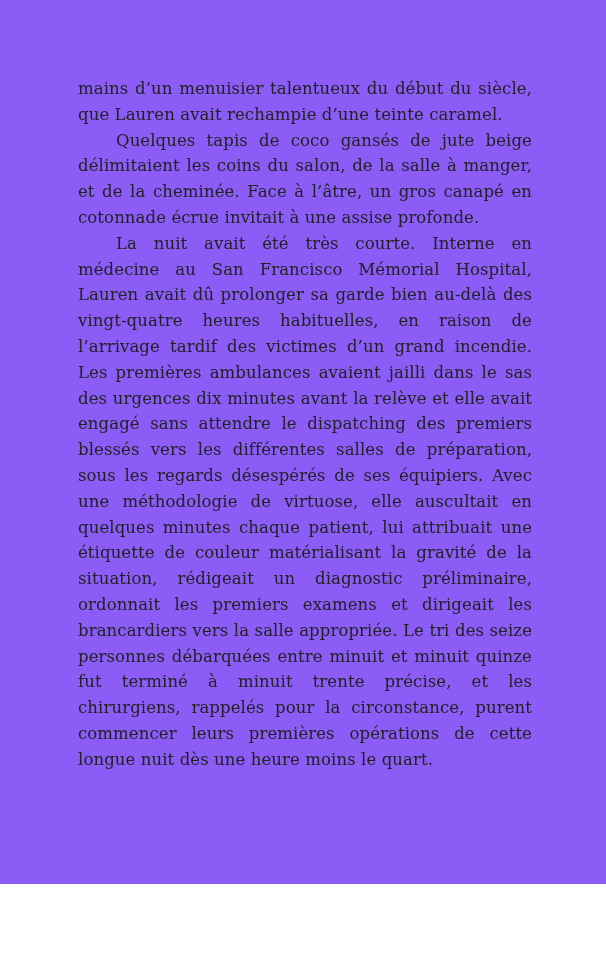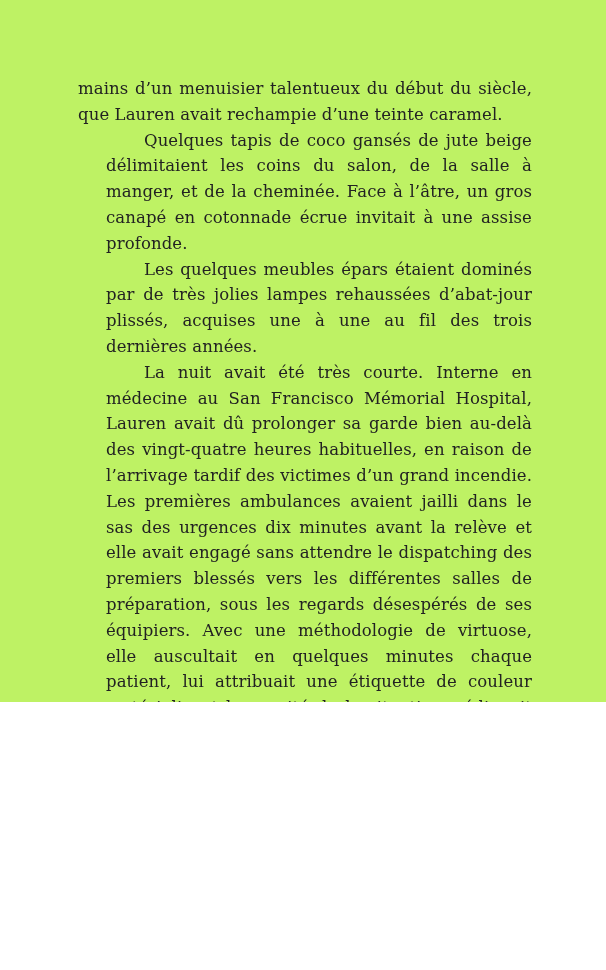--- a/index.html
+++ b/index.html
@@ -3,59 +3,57 @@
 <meta charset="utf-8">
 <style>
   html, body {
     margin: 0;
     padding: 0;
     background: #ffffff;
   }
   .page {
     position: relative;
     width: 606px;
-    height: 702px;
-    background: #bef264;
+    height: 884px;
+    background: #8b5cf6;
     overflow: hidden;
     font-family: "DejaVu Serif", "Liberation Serif", serif;
   }
   .text-block {
     position: absolute;
     left: 78px;
     top: 76px;
     width: 454px;
     text-align: justify;
     font-size: 16.5px;
     line-height: 25.8px;
     color: #222222;
     letter-spacing: 0.1px;
   }
   .text-block p {
     margin: 0;
     padding: 0;
   }
   .text-block p.indent {
     text-indent: 38px;
-    margin-left: 28px;
   }
   .page-number {
     position: absolute;
     top: 905px;
     left: 0;
     width: 100%;
     text-align: center;
     font-size: 15px;
     line-height: 22px;
     color: #2b2b2b;
   }
 </style>
 </head>
 <body>
 
 <div class="page">
   <div class="text-block">
     <p>mains d’un menuisier talentueux du début du siècle, que Lauren avait rechampie d’une teinte caramel.</p>
     <p class="indent">Quelques tapis de coco gansés de jute beige délimitaient les coins du salon, de la salle à manger, et de la cheminée. Face à l’âtre, un gros canapé en cotonnade écrue invitait à une assise profonde.</p>
-    <p class="indent">Les quelques meubles épars étaient dominés par de très jolies lampes rehaussées d’abat-jour plissés, acquises une à une au fil des trois dernières années.</p>
     <p class="indent">La nuit avait été très courte. Interne en médecine au San Francisco Mémorial Hospital, Lauren avait dû prolonger sa garde bien au-delà des vingt-quatre heures habituelles, en raison de l’arrivage tardif des victimes d’un grand incendie. Les premières ambulances avaient jailli dans le sas des urgences dix minutes avant la relève et elle avait engagé sans attendre le dispatching des premiers blessés vers les différentes salles de préparation, sous les regards désespérés de ses équipiers. Avec une méthodologie de virtuose, elle auscultait en quelques minutes chaque patient, lui attribuait une étiquette de couleur matérialisant la gravité de la situation, rédigeait un diagnostic préliminaire, ordonnait les premiers examens et dirigeait les brancardiers vers la salle appropriée. Le tri des seize personnes débarquées entre minuit et minuit quinze fut terminé à minuit trente précise, et les chirurgiens, rappelés pour la circonstance, purent commencer leurs premières opérations de cette longue nuit dès une heure moins le quart.</p>
   </div>
   <div class="page-number">6</div>
 </div>
 
 </body></html>

